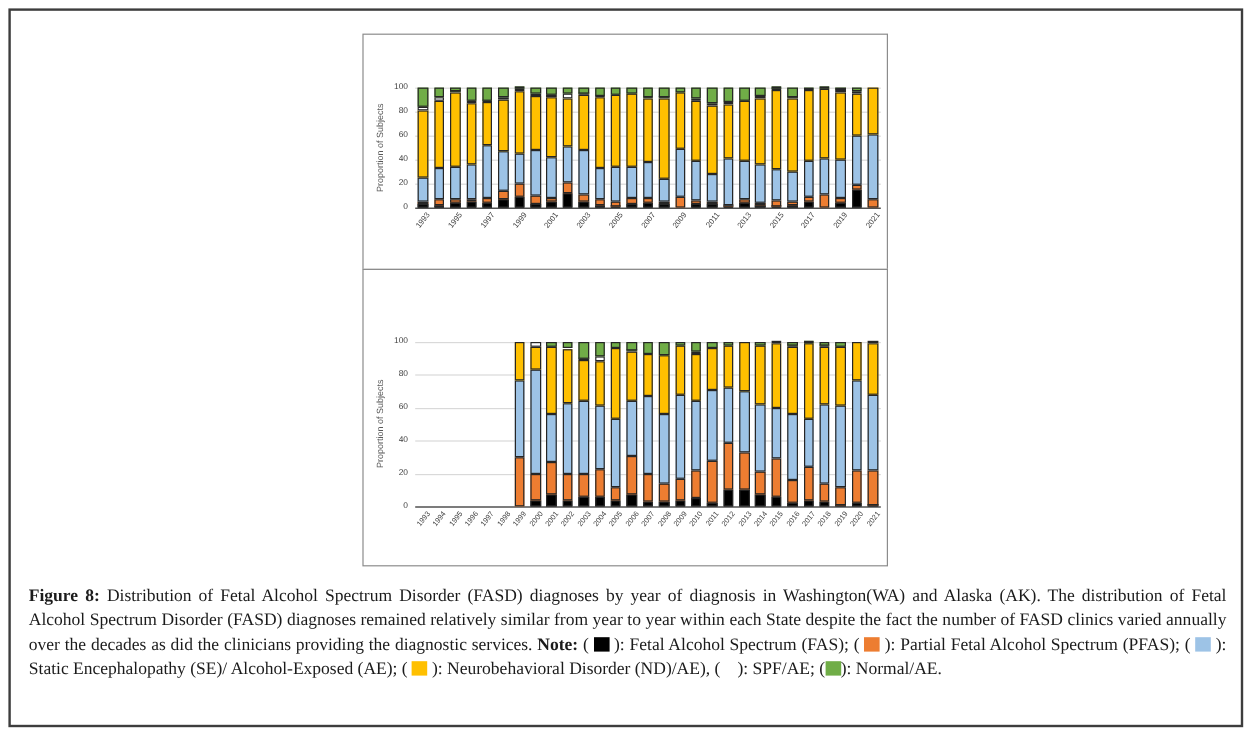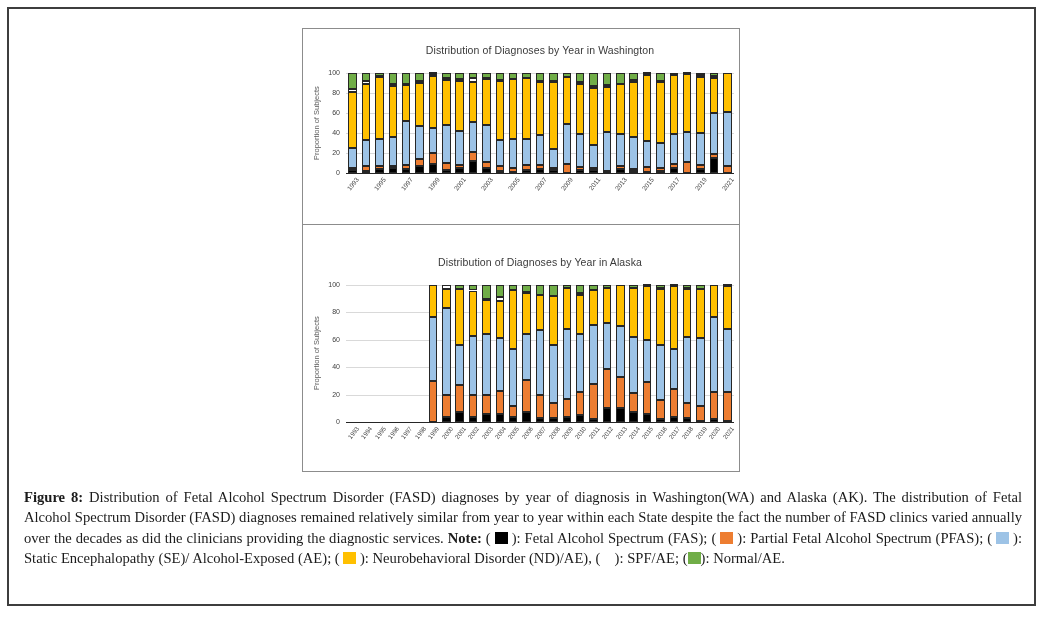--- a/index.html
+++ b/index.html
@@ -49,21 +49,20 @@
 </style>
 </head>
 <body>
 
 <div class="page">
   <div class="frame">
 
     <div class="charts">
 
       <div class="panel panel-wa" id="chart-0">
-        <div class="chart-title">Distribution of Diagnoses by Year in Washington</div>
         <div class="y-title">Proportion of Subjects</div>
       <div class="plot" style="left: 43px; top: 44px; width: 388px; height: 100px;">
             <div class="gridline" style="bottom: 19px;"></div>
             <div class="gridline" style="bottom: 39px;"></div>
             <div class="gridline" style="bottom: 59px;"></div>
             <div class="gridline" style="bottom: 79px;"></div>
             <div class="gridline" style="bottom: 99px;"></div>
             <div class="bar" style="left: 2.44px; width: 8.5px;">
               <div class="seg" style="bottom: 0%; height: 3%; background: rgb(0, 0, 0);"></div>
               <div class="seg" style="bottom: 3%; height: 2%; background: rgb(237, 125, 49);"></div>
@@ -333,21 +332,20 @@
           </div>
           <div class="xw" style="left: 399.55px; top: 147px;">
             <div class="xlab" style="font-size: 6.5px;">2019</div>
           </div>
           <div class="xw" style="left: 426.31px; top: 147px;">
             <div class="xlab" style="font-size: 6.5px;">2021</div>
           </div>
         </div>
 
       <div class="panel panel-ak" id="chart-1">
-        <div class="chart-title">Distribution of Diagnoses by Year in Alaska</div>
         <div class="y-title">Proportion of Subjects</div>
       <div class="plot" style="left: 43px; top: 60px; width: 388px; height: 137px;">
             <div class="gridline" style="bottom: 26.4px;"></div>
             <div class="gridline" style="bottom: 53.8px;"></div>
             <div class="gridline" style="bottom: 81.2px;"></div>
             <div class="gridline" style="bottom: 108.6px;"></div>
             <div class="gridline" style="bottom: 136px;"></div>
             <div class="bar" style="left: 82.72px; width: 8.5px;">
               <div class="seg" style="bottom: 0%; height: 30%; background: rgb(237, 125, 49);"></div>
               <div class="seg" style="bottom: 30%; height: 47%; background: rgb(157, 195, 230);"></div>

